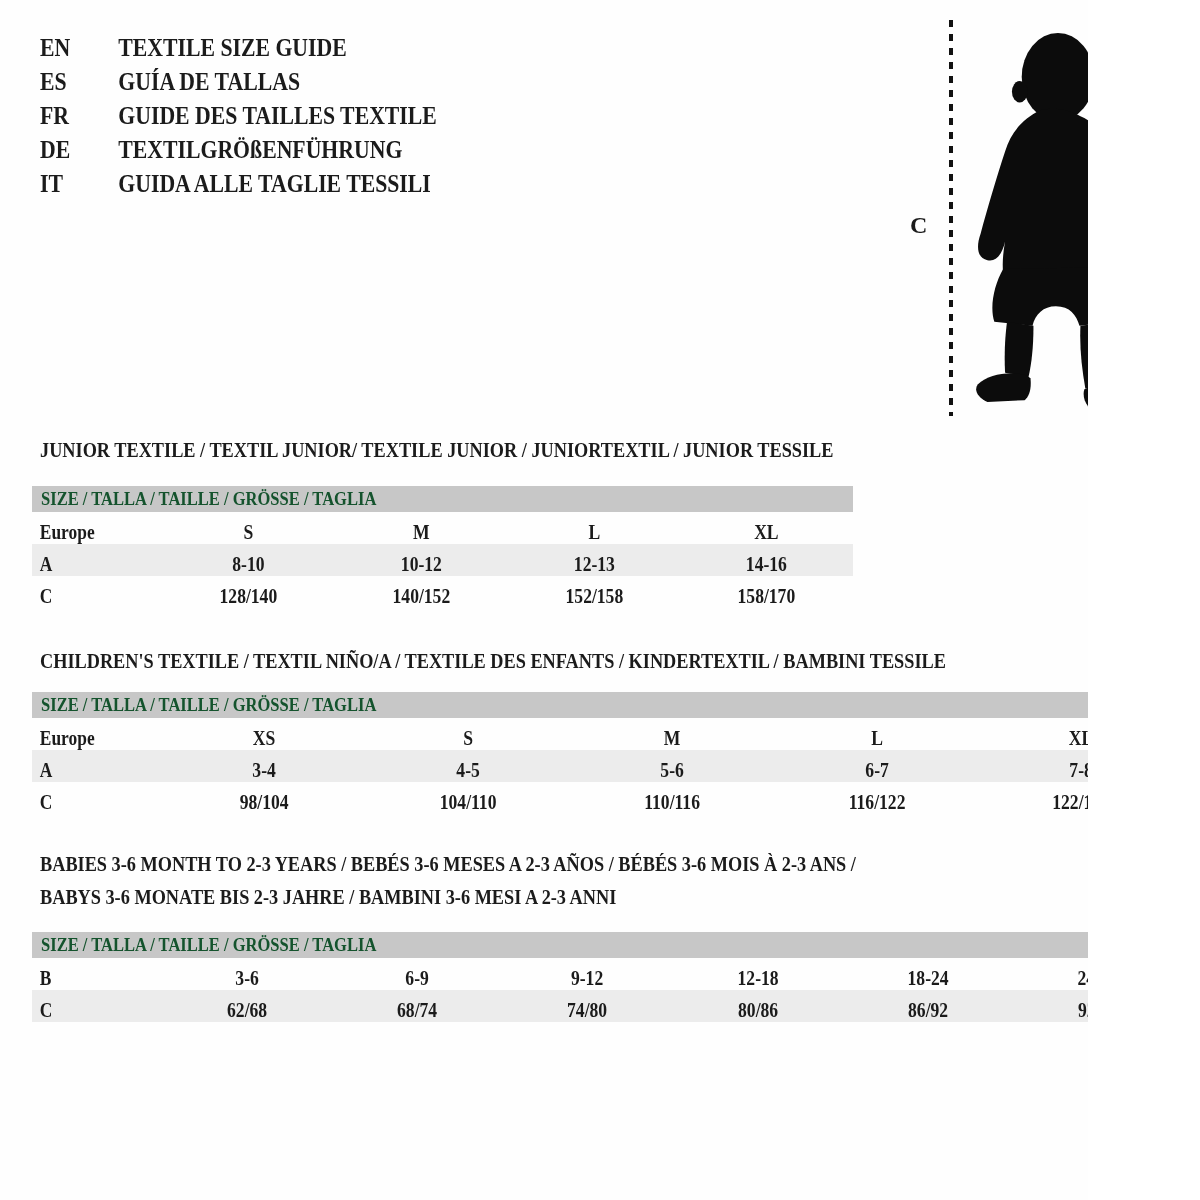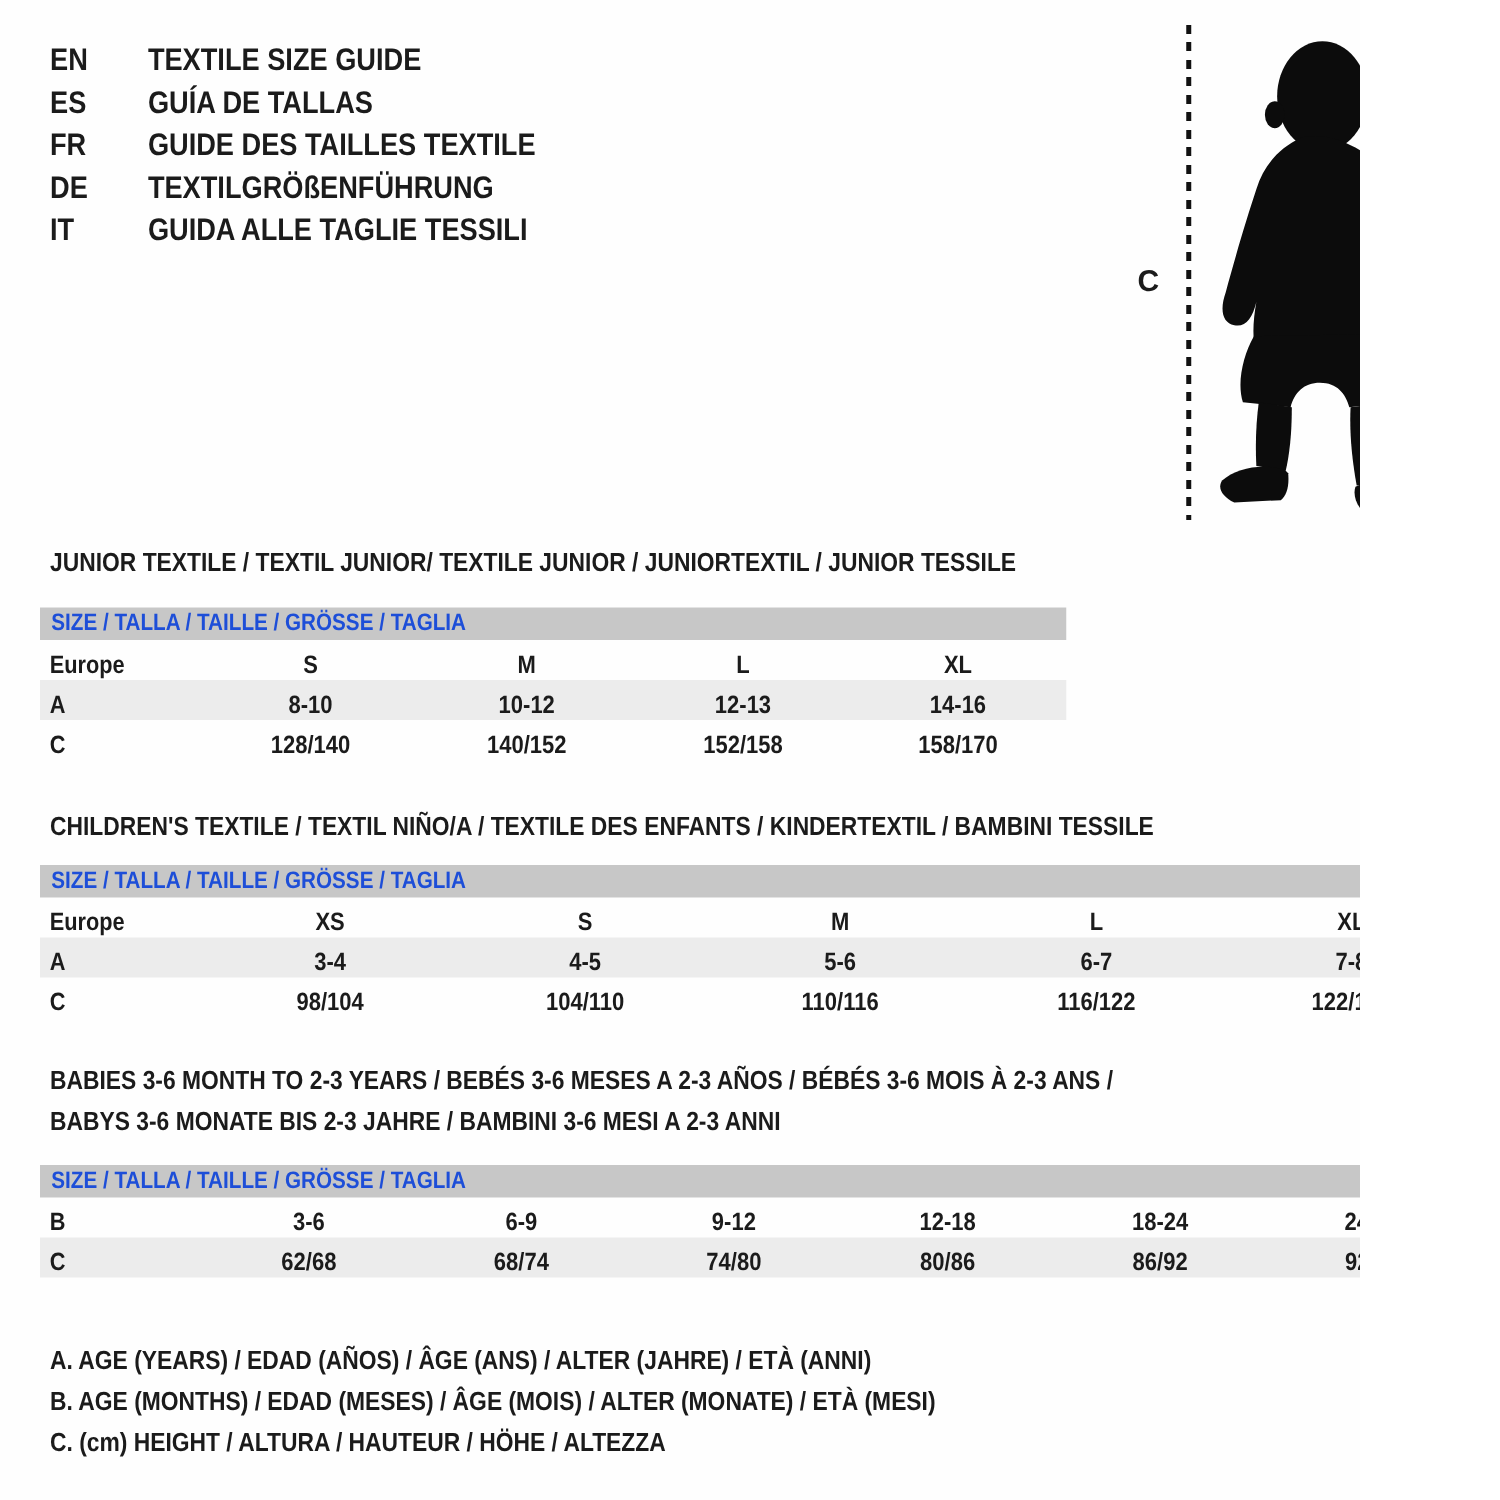--- a/index.html
+++ b/index.html
@@ -1,18 +1,18 @@
 <!DOCTYPE html>
 <html><head>
 <meta charset="utf-8">
 <style>
   html,body{margin:0;padding:0;background:#fff;}
   .page{
     position:relative;width:1088px;height:1200px;background:#fefefe;
-    font-family:Liberation Sans, sans-serif;
+    font-family:Liberation Serif, serif;
     font-weight:700;color:#1b1b1b;overflow:hidden;
   }
   
   .cxl{display:inline-block;transform:scaleX(0.87);transform-origin:0 50%;white-space:nowrap;}
 
   
   .langs{position:absolute;left:40px;top:35px;}
   .lang-row{display:flex;height:26px;line-height:26px;margin-bottom:8px;
     font-size:25px;transform:scaleX(0.87);transform-origin:0 50%;white-space:nowrap;}
   .lang-code{width:90px;}
@@ -22,21 +22,21 @@
     background:repeating-linear-gradient(to bottom,#111 0 7px,transparent 7px 14px);}
   .c-label{position:absolute;left:910px;top:212px;font-size:24px;}
   .toddler{position:absolute;left:962px;top:24px;}
 
   
   .sec-title{position:absolute;left:40px;font-size:21px;line-height:33px;
     transform:scaleX(0.87);transform-origin:0 0;white-space:nowrap;}
 
   
   .tbl{position:absolute;left:32px;}
-  .size-bar{height:26px;line-height:26px;background:#c7c7c7;color:#1d4ed8;
+  .size-bar{height:26px;line-height:26px;background:#c7c7c7;color:#14532d;
     padding-left:9px;font-size:19px;}
   .trow{display:flex;height:32px;align-items:flex-end;font-size:20px;}
   .trow.shaded{background:#ececec;}
   .lbl{width:130px;padding-left:9px;box-sizing:border-box;transform:scaleX(0.87);
     transform-origin:0 50%;white-space:nowrap;}
   .val{flex:1;text-align:center;transform:scaleX(0.88);white-space:nowrap;}
 
   
   .legend{position:absolute;left:40px;top:1072px;}
   .legend-line{font-size:21px;line-height:33px;transform:scaleX(0.87);
@@ -169,19 +169,14 @@
       <span class="lbl">C</span>
       <span class="val">62/68</span>
       <span class="val">68/74</span>
       <span class="val">74/80</span>
       <span class="val">80/86</span>
       <span class="val">86/92</span>
       <span class="val">92/98</span>
     </div>
   </div>
 
-  <div class="legend">
-    <div class="legend-line">A. AGE (YEARS) / EDAD (AÑOS) / ÂGE (ANS) / ALTER (JAHRE) / ETÀ (ANNI)</div>
-    <div class="legend-line">B. AGE (MONTHS) / EDAD (MESES) / ÂGE (MOIS) / ALTER (MONATE) / ETÀ (MESI)</div>
-    <div class="legend-line">C. (cm) HEIGHT / ALTURA / HAUTEUR / HÖHE / ALTEZZA</div>
-  </div>
 
 </div>
 
 </body></html>

